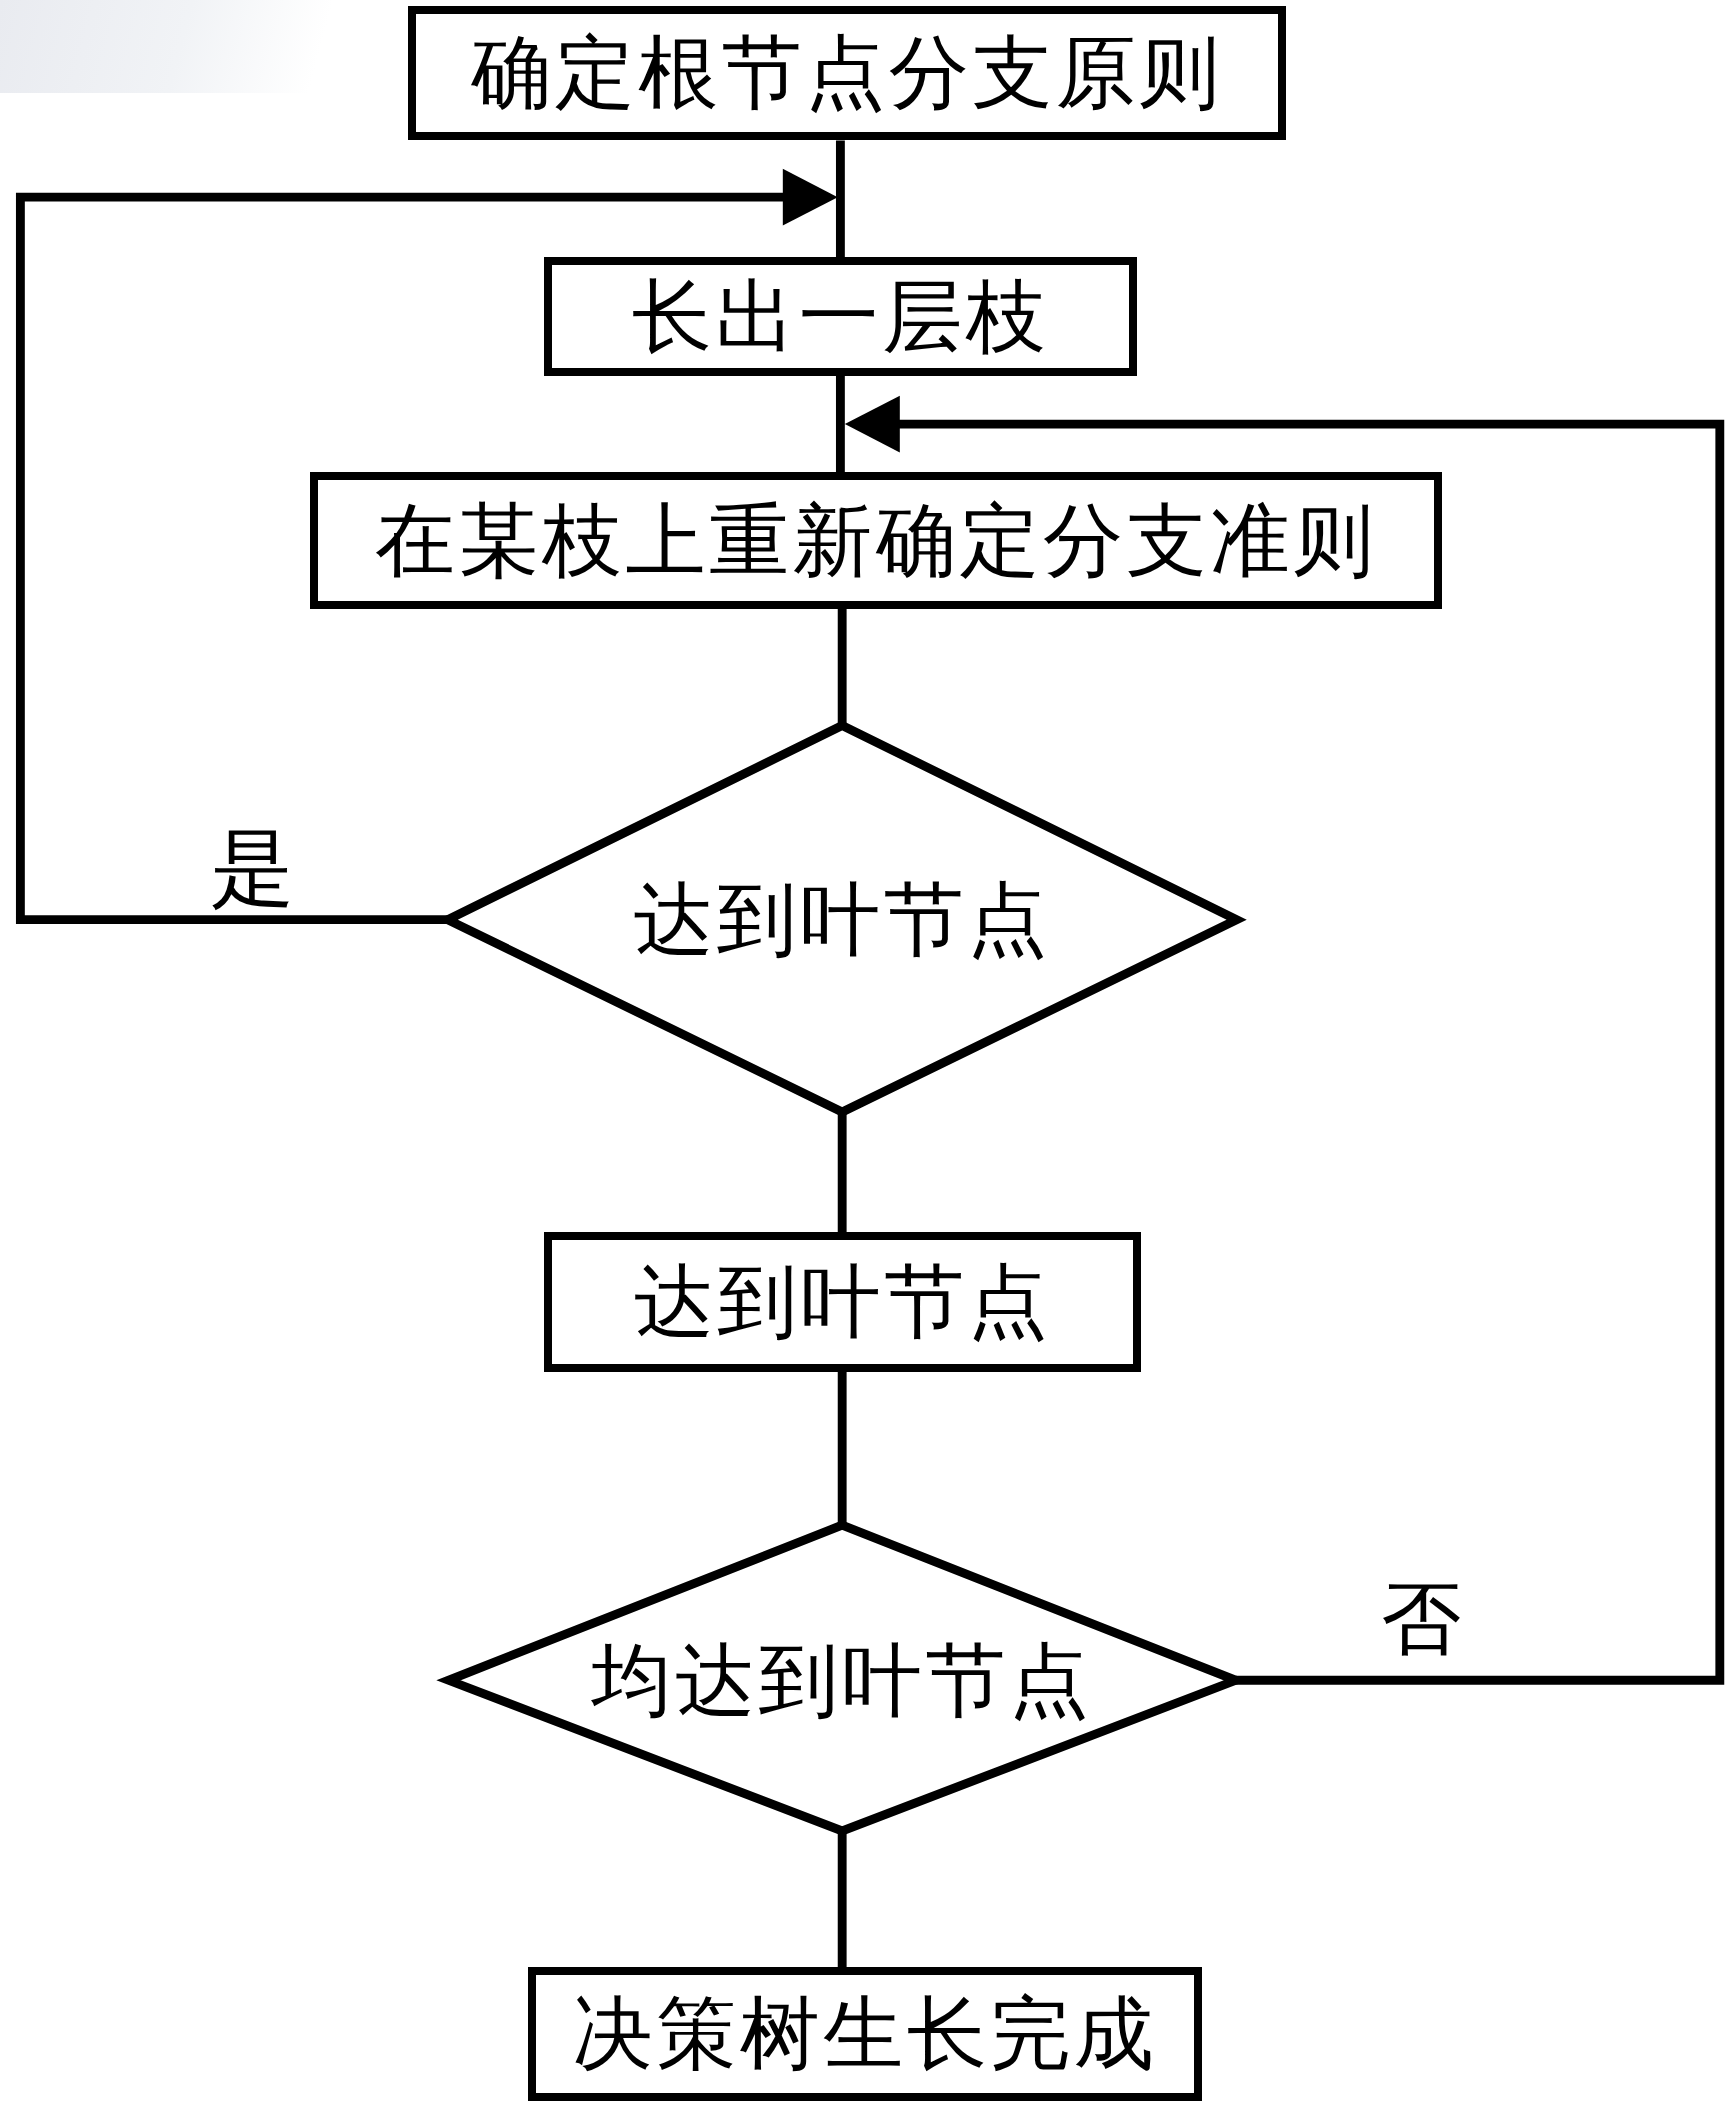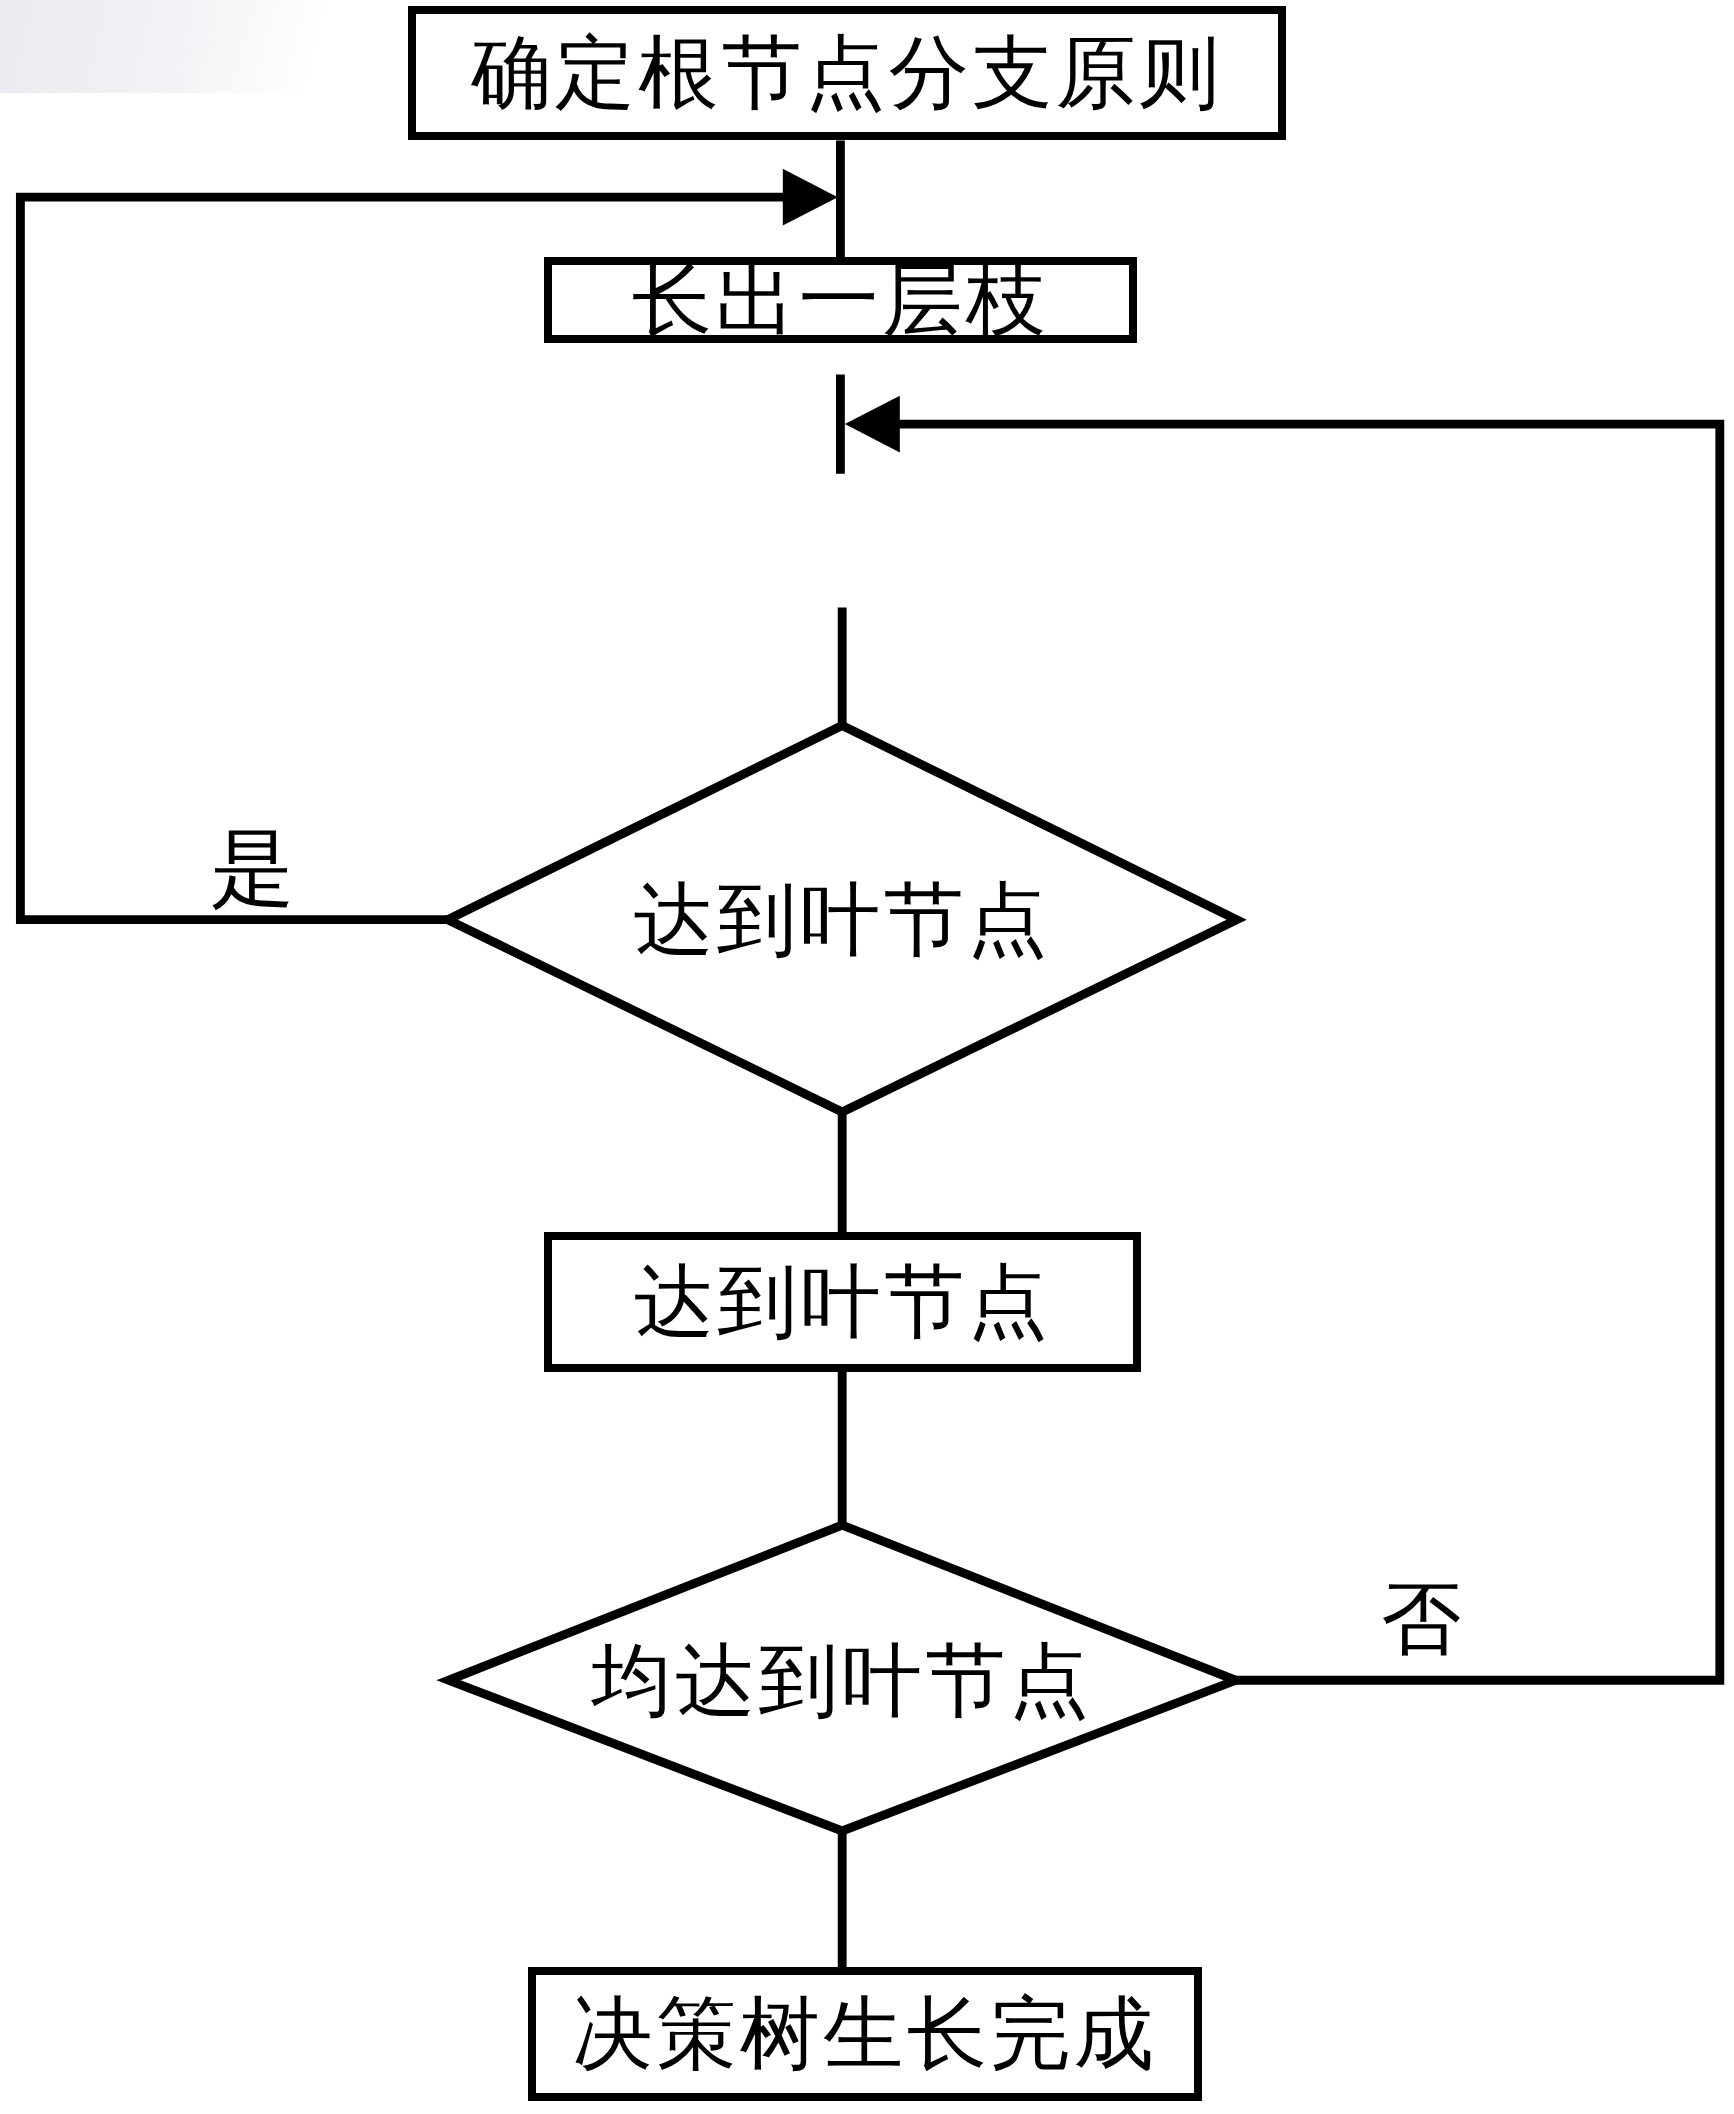--- a/index.html
+++ b/index.html
@@ -70,21 +70,21 @@
     display:flex;
     align-items:center;
     justify-content:center;
     font-size:80px;
     letter-spacing:3.5px;
     line-height:1;
     white-space:nowrap;
     background:transparent;
   }
   .node-root{left:408px; top:6.2px;  width:878px;  height:134px;}
-  .node-grow{left:544px; top:257px; width:593px; height:86px;}
+  .node-grow{left:544px; top:257px; width:593px; height:119px;}
   .node-rebranch{left:310px; top:472px; width:1132px; height:137px;}
   .node-leaf{left:544px; top:1232px; width:597px; height:140px;font-family:Liberation Serif, serif;}
   .node-done{left:528px; top:1967px; width:674px; height:134px;}
   .d1-label{left:443px; top:862px;  width:798px; height:115px;}
   .d2-label{left:443px; top:1623px; width:798px; height:115px;}
   .yes-label{left:161px;  top:811px;  width:186px; height:115px; font-size:84px;}
   .no-label{left:1330px; top:1561px; width:186px; height:115px;}
 </style>
 </head>
 <body>
@@ -119,20 +119,23 @@
   </svg>
 
   <div class="node node-root">
     <span>确定根节点分支原则</span>
   </div>
 
   <div class="node node-grow">
     <span>长出一层枝</span>
   </div>
 
+  <div class="node node-rebranch">
+    <span>在某枝上重新确定分支准则</span>
+  </div>
 
   <div class="diamond-label d1-label">
     <span>达到叶节点</span>
   </div>
 
   <div class="node node-leaf">
     <span>达到叶节点</span>
   </div>
 
   <div class="diamond-label d2-label">

